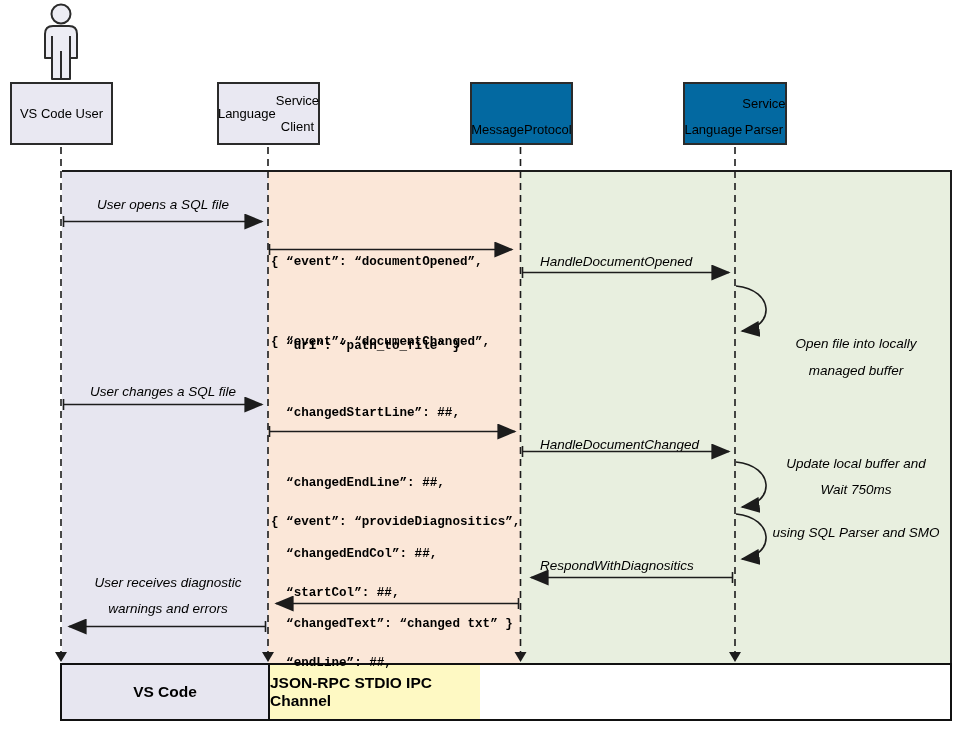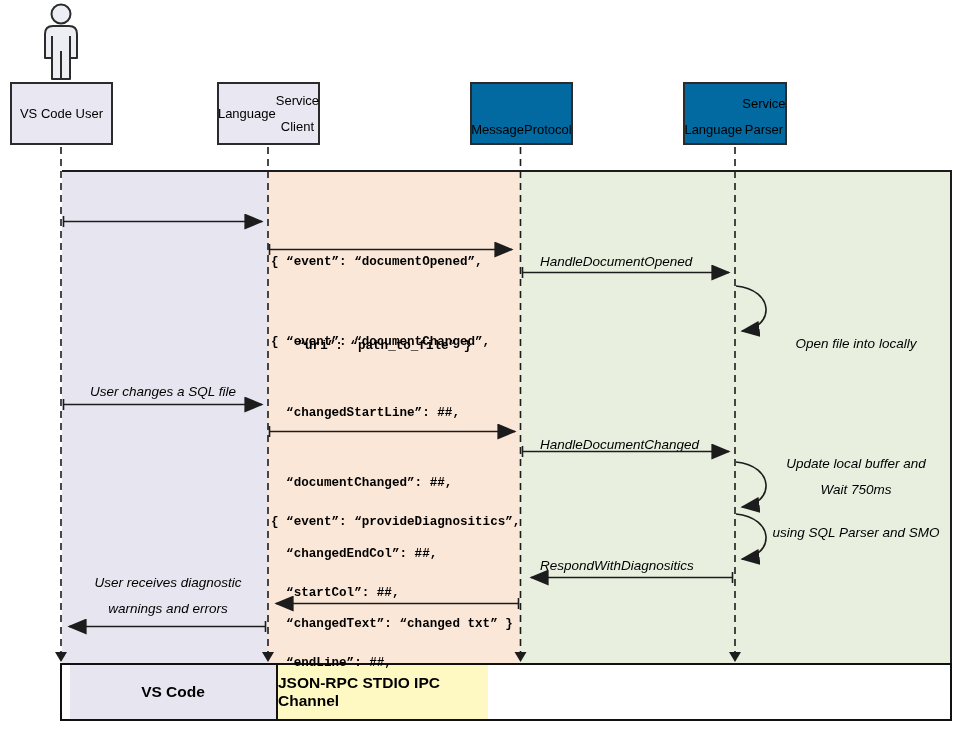--- a/index.html
+++ b/index.html
@@ -29,40 +29,40 @@
   #box-user{left:10px;width:103px;}
   #box-client{left:217px;width:103px;}
   #box-protocol{left:470px;width:103px;}
   #box-server{left:683px;width:104px;}
   
   #person{position:absolute;left:35px;top:3px;width:52px;height:78px;z-index:3;}
   
   #footer{
     position:absolute;left:60px;top:663px;width:892px;height:58px;
     box-sizing:border-box;border:2.5px solid #111;display:flex;z-index:3;
-    font-weight:bold;font-size:15.5px;padding-left:8px;
+    font-weight:bold;font-size:15.5px;
   }
   .fcell{display:flex;align-items:center;justify-content:center;box-sizing:border-box;height:100%;}
   .fcell.lav{width:206px;background:#e7e6f0;}
   .fcell.peach{width:212px;background:#fef9c3;border-left:2.5px solid #111;}
   .fcell.grn{flex:1;background:#e8efdf;border-left:2.5px solid #111;}
   
   .flow-label{
     position:absolute;font-style:italic;font-size:13.5px;line-height:18px;
     white-space:nowrap;z-index:4;
   }
   .flow-label.centered{text-align:center;}
   .note{
     position:absolute;font-style:italic;font-size:13.5px;text-align:center;z-index:4;
   }
   .payload{
     position:absolute;left:271px;font-family:"Liberation Mono",monospace;
     font-weight:bold;font-size:12.6px;white-space:pre;z-index:4;
   }
-  #payload-opened{top:192px;line-height:28px;text-align:center;}
+  #payload-opened{top:192px;line-height:28px;}
   #payload-changed{top:284px;line-height:23.5px;}
   #payload-diag{top:464px;line-height:23.5px;}
   #note-open{left:768px;width:176px;top:290px;line-height:27px;margin-top:40px;}
   #note-update{left:768px;width:176px;top:451px;line-height:26px;}
   #note-run{left:760px;width:192px;top:520px;line-height:25px;}
   #lbl-user-opens{left:70px;width:186px;top:196px;}
   #lbl-user-changes{left:70px;width:186px;top:383px;}
   #lbl-user-receives{left:75px;width:186px;top:570px;line-height:25.5px;text-align:center;}
   #lbl-handle-opened{left:540px;top:253px;}
   #lbl-handle-changed{left:540px;top:436px;}
@@ -100,48 +100,50 @@
   </div>
   <div id="box-protocol" class="actor-box grn">
     <span>Message</span>
     <span>Protocol</span>
   </div>
   <div id="box-server" class="actor-box grn">
     <span>Language</span>
     <span>Service Parser</span>
   </div>
 
+  <div id="lbl-user-opens" class="flow-label centered">User opens a SQL file</div>
   <div id="lbl-user-changes" class="flow-label centered">User changes a SQL file</div>
   <div id="lbl-user-receives" class="flow-label">
     <div>User receives diagnostic</div>
     <div>warnings and errors</div>
   </div>
   <div id="lbl-handle-opened" class="flow-label">HandleDocumentOpened</div>
   <div id="lbl-handle-changed" class="flow-label">HandleDocumentChanged</div>
   <div id="lbl-respond" class="flow-label">RespondWithDiagnositics</div>
 
   <div id="note-open" class="note">
     <div>Open file into locally</div>
+    <div>managed buffer</div>
   </div>
   <div id="note-update" class="note">
     <div>Update local buffer and</div>
     <div>Wait 750ms</div>
   </div>
   <div id="note-run" class="note">
     <div>using SQL Parser and SMO</div>
   </div>
 
   <div id="payload-opened" class="payload">
     <div>{ “event”: “documentOpened”,</div>
     <div>  “uri”: “path_to_file” }</div>
   </div>
   <div id="payload-changed" class="payload">
     <div>{ “event”: “documentChanged”,</div>
     <div>  “changedStartLine”: ##,</div>
-    <div>  “documentChanged”: ##,</div>
+    <div>  “changedEndLine”: ##,</div>
     <div>  “changedEndCol”: ##,</div>
     <div>  “changedText”: “changed txt” }</div>
   </div>
   <div id="payload-diag" class="payload">
     <div>{ “event”: “provideDiagnositics”,</div>
     <div>  “startCol”: ##,</div>
     <div>  “endLine”: ##,</div>
     
     
   </div>

